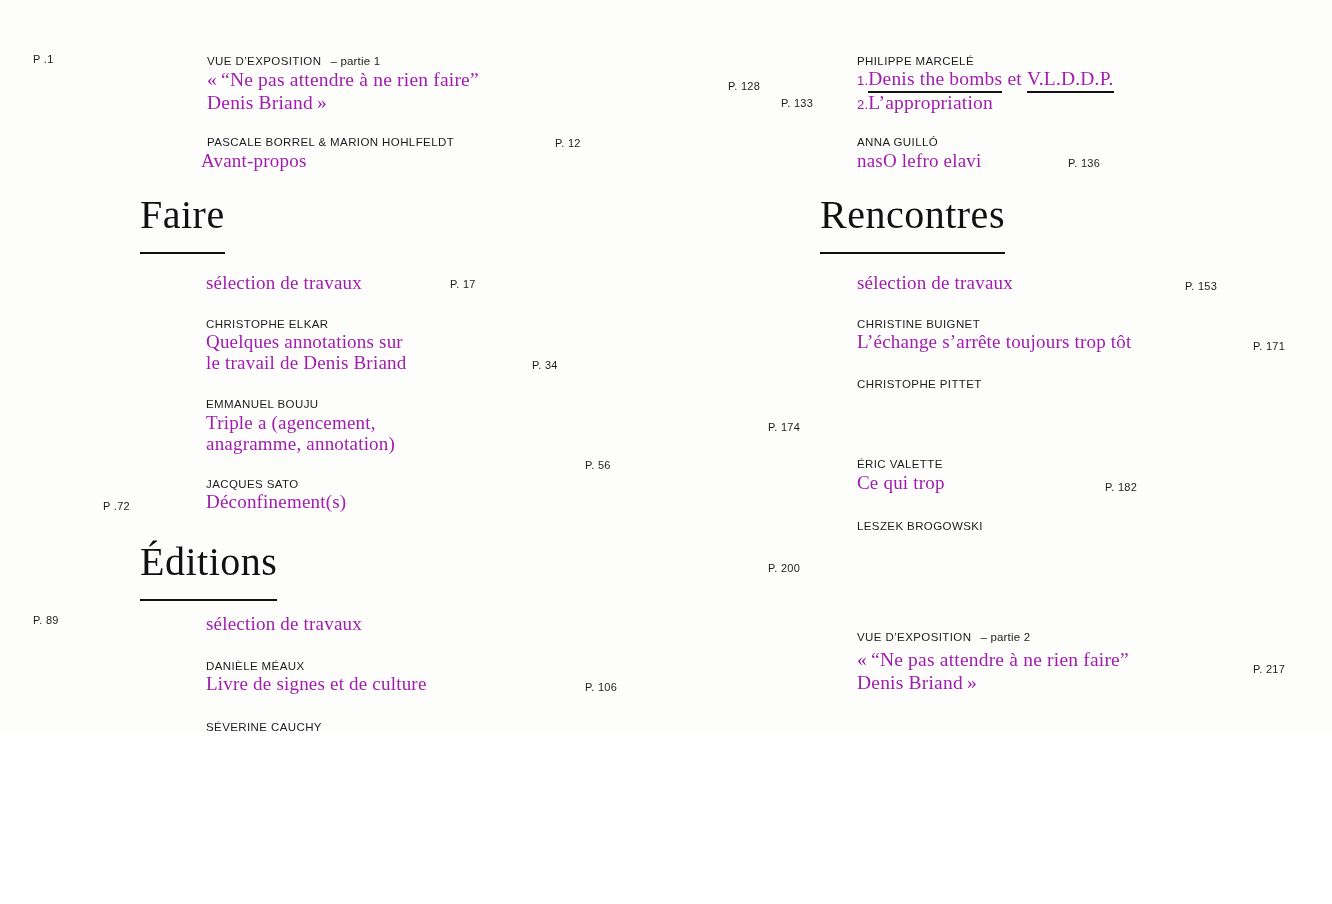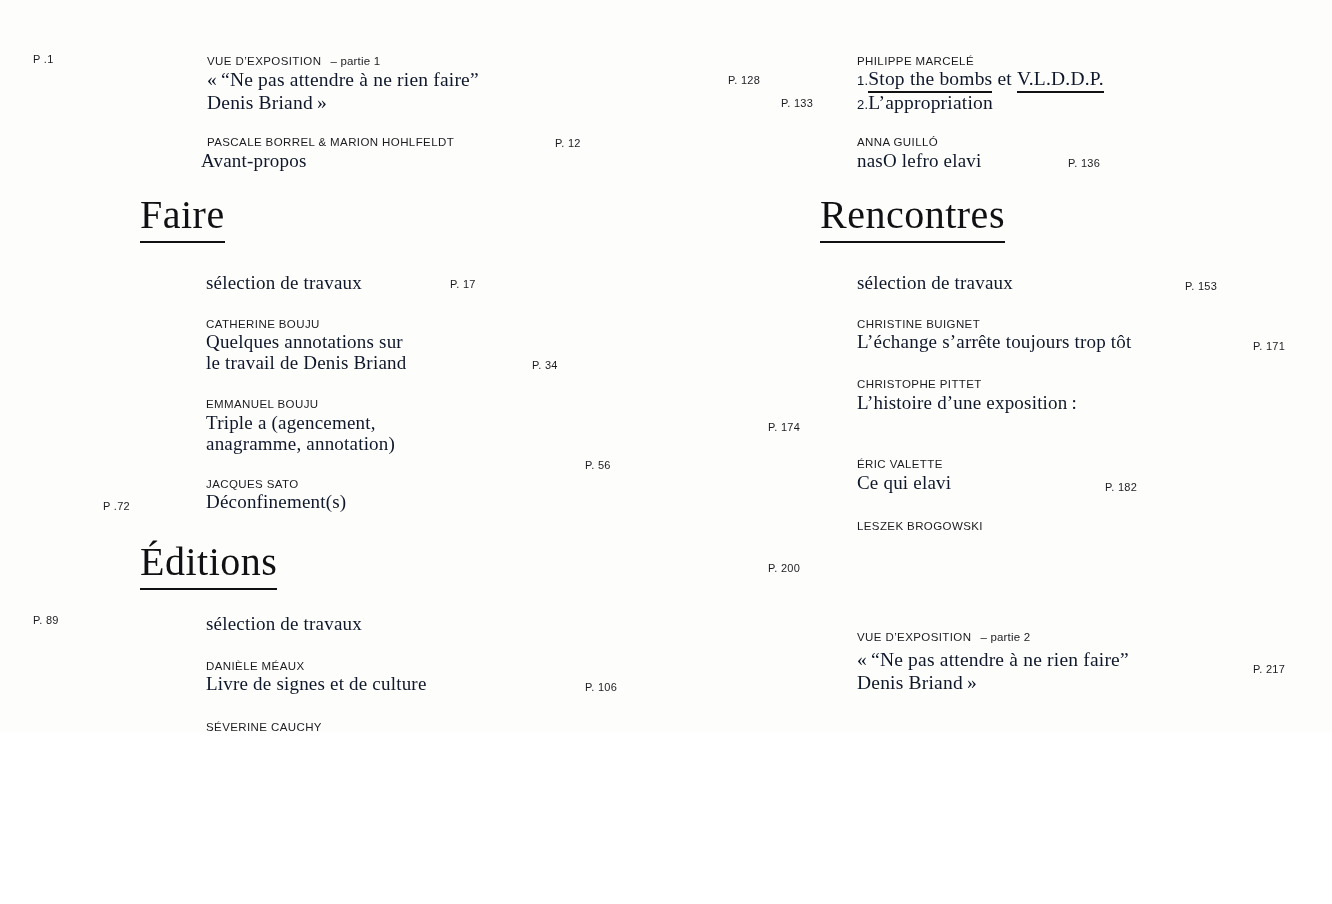--- a/index.html
+++ b/index.html
@@ -27,33 +27,33 @@
     line-height:13px;
     letter-spacing:0.3px;
     color:#1c1c20;
     white-space:nowrap;
   }
   .title{
     font-family:"Liberation Serif", serif;
     font-size:19px;
     line-height:21px;
     letter-spacing:0.2px;
-    color:#0f172a;
+    color:#a21caf;
     white-space:nowrap;
   }
   .title-lg{font-size:19.5px;line-height:23px;}
   .heading{
     font-family:"Liberation Serif", serif;
     font-size:40px;
     line-height:1;
     letter-spacing:0.5px;
     color:#111114;
     white-space:nowrap;
   }
-  .heading .hu{display:inline-block;border-bottom:2px solid #111114;padding-bottom:6px;}
+  .heading .hu{display:inline-block;border-bottom:2px solid #111114;padding-bottom:17px;}
   .u{display:inline-block;border-bottom:2px solid #121215;padding-bottom:1px;}
   .tnum{
     font-family:"Liberation Sans", sans-serif;
     font-size:13px;
     letter-spacing:0.2px;
   }
   .folio{
     font-family:"Liberation Sans", sans-serif;
     font-size:12px;
     color:#1c1c20;
@@ -76,21 +76,21 @@
 
     <div class="abs eyebrow" style="left:207px;top:136px">PASCALE BORREL &amp; MARION HOHLFELDT</div>
     <div class="abs pref" style="left:555px;top:137px">P. 12</div>
     <div class="abs title" style="left:201px;top:150px">Avant-propos</div>
 
     <div class="abs heading" style="left:140px;top:195px"><span class="hu">Faire</span></div>
 
     <div class="abs title" style="left:206px;top:272px">sélection de travaux</div>
     <div class="abs pref" style="left:450px;top:278px">P. 17</div>
 
-    <div class="abs eyebrow" style="left:206px;top:318px">CATHERINE BOUJU</div>
+    <div class="abs eyebrow" style="left:206px;top:318px">CHRISTOPHE ELKAR</div>
     <div class="abs title" style="left:206px;top:331px">
       <div>Quelques annotations sur</div>
       <div>le travail de Denis Briand</div>
     </div>
     <div class="abs pref" style="left:532px;top:359px">P. 34</div>
 
     <div class="abs eyebrow" style="left:206px;top:398px">EMMANUEL BOUJU</div>
     <div class="abs title" style="left:206px;top:412px">
       <div>Triple a (agencement,</div>
       <div>anagramme, annotation)</div>
@@ -113,46 +113,45 @@
     <div class="abs eyebrow" style="left:206px;top:721px">SÉVERINE CAUCHY</div>
     <div class="abs title" style="left:206px;top:733px"><span class="u">Géographe inscrit</span></div>
     <div class="abs pref" style="left:548px;top:741px">P. 118</div>
 
     <div class="abs folio" style="left:70px;top:862px">14</div>
   </div>
 
   <div>
 
     <div class="abs eyebrow" style="left:857px;top:55px">PHILIPPE MARCELÉ</div>
-    <div class="abs pref" style="left:728px;top:74px">P. 128</div>
-    <div class="abs title title-lg" style="left:857px;top:67px"><span class="tnum">1.</span><span class="u">Stop the bombs</span><span> et </span><span class="u">V.L.D.D.P.</span></div>
+    <div class="abs pref" style="left:728px;top:80px">P. 128</div>
+    <div class="abs title title-lg" style="left:857px;top:67px"><span class="tnum">1.</span><span class="u">Denis the bombs</span><span> et </span><span class="u">V.L.D.D.P.</span></div>
     <div class="abs pref" style="left:781px;top:97px">P. 133</div>
     <div class="abs title title-lg" style="left:857px;top:91px"><span class="tnum">2.</span><span>L’appropriation</span></div>
 
     <div class="abs eyebrow" style="left:857px;top:136px">ANNA GUILLÓ</div>
     <div class="abs title" style="left:857px;top:150px">nasO lefro elavi</div>
     <div class="abs pref" style="left:1068px;top:157px">P. 136</div>
 
     <div class="abs heading" style="left:820px;top:195px"><span class="hu">Rencontres</span></div>
 
     <div class="abs title" style="left:857px;top:272px">sélection de travaux</div>
     <div class="abs pref" style="left:1185px;top:280px">P. 153</div>
 
     <div class="abs eyebrow" style="left:857px;top:318px">CHRISTINE BUIGNET</div>
     <div class="abs title" style="left:857px;top:331px">L’échange s’arrête toujours trop tôt</div>
     <div class="abs pref" style="left:1253px;top:340px">P. 171</div>
 
     <div class="abs eyebrow" style="left:857px;top:378px">CHRISTOPHE PITTET</div>
     <div class="abs title" style="left:857px;top:392px">
-      <div>L’histoire d’une exposition :</div>
     </div>
     <div class="abs pref" style="left:768px;top:421px">P. 174</div>
 
     <div class="abs eyebrow" style="left:857px;top:458px">ÉRIC VALETTE</div>
-    <div class="abs title" style="left:857px;top:472px">Ce qui elavi</div>
+    <div class="abs title" style="left:857px;top:472px">Ce qui trop</div>
     <div class="abs pref" style="left:1105px;top:481px">P. 182</div>
 
     <div class="abs eyebrow" style="left:857px;top:520px">LESZEK BROGOWSKI</div>
     <div class="abs title" style="left:857px;top:533px">
     </div>
     <div class="abs pref" style="left:768px;top:562px">P. 200</div>
 
     <div class="abs eyebrow" style="left:857px;top:631px"><span>VUE D’EXPOSITION</span><span class="suffix">– partie 2</span></div>
     <div class="abs title title-lg" style="left:857px;top:648px">
       <div>« “Ne pas attendre à ne rien faire”</div>

